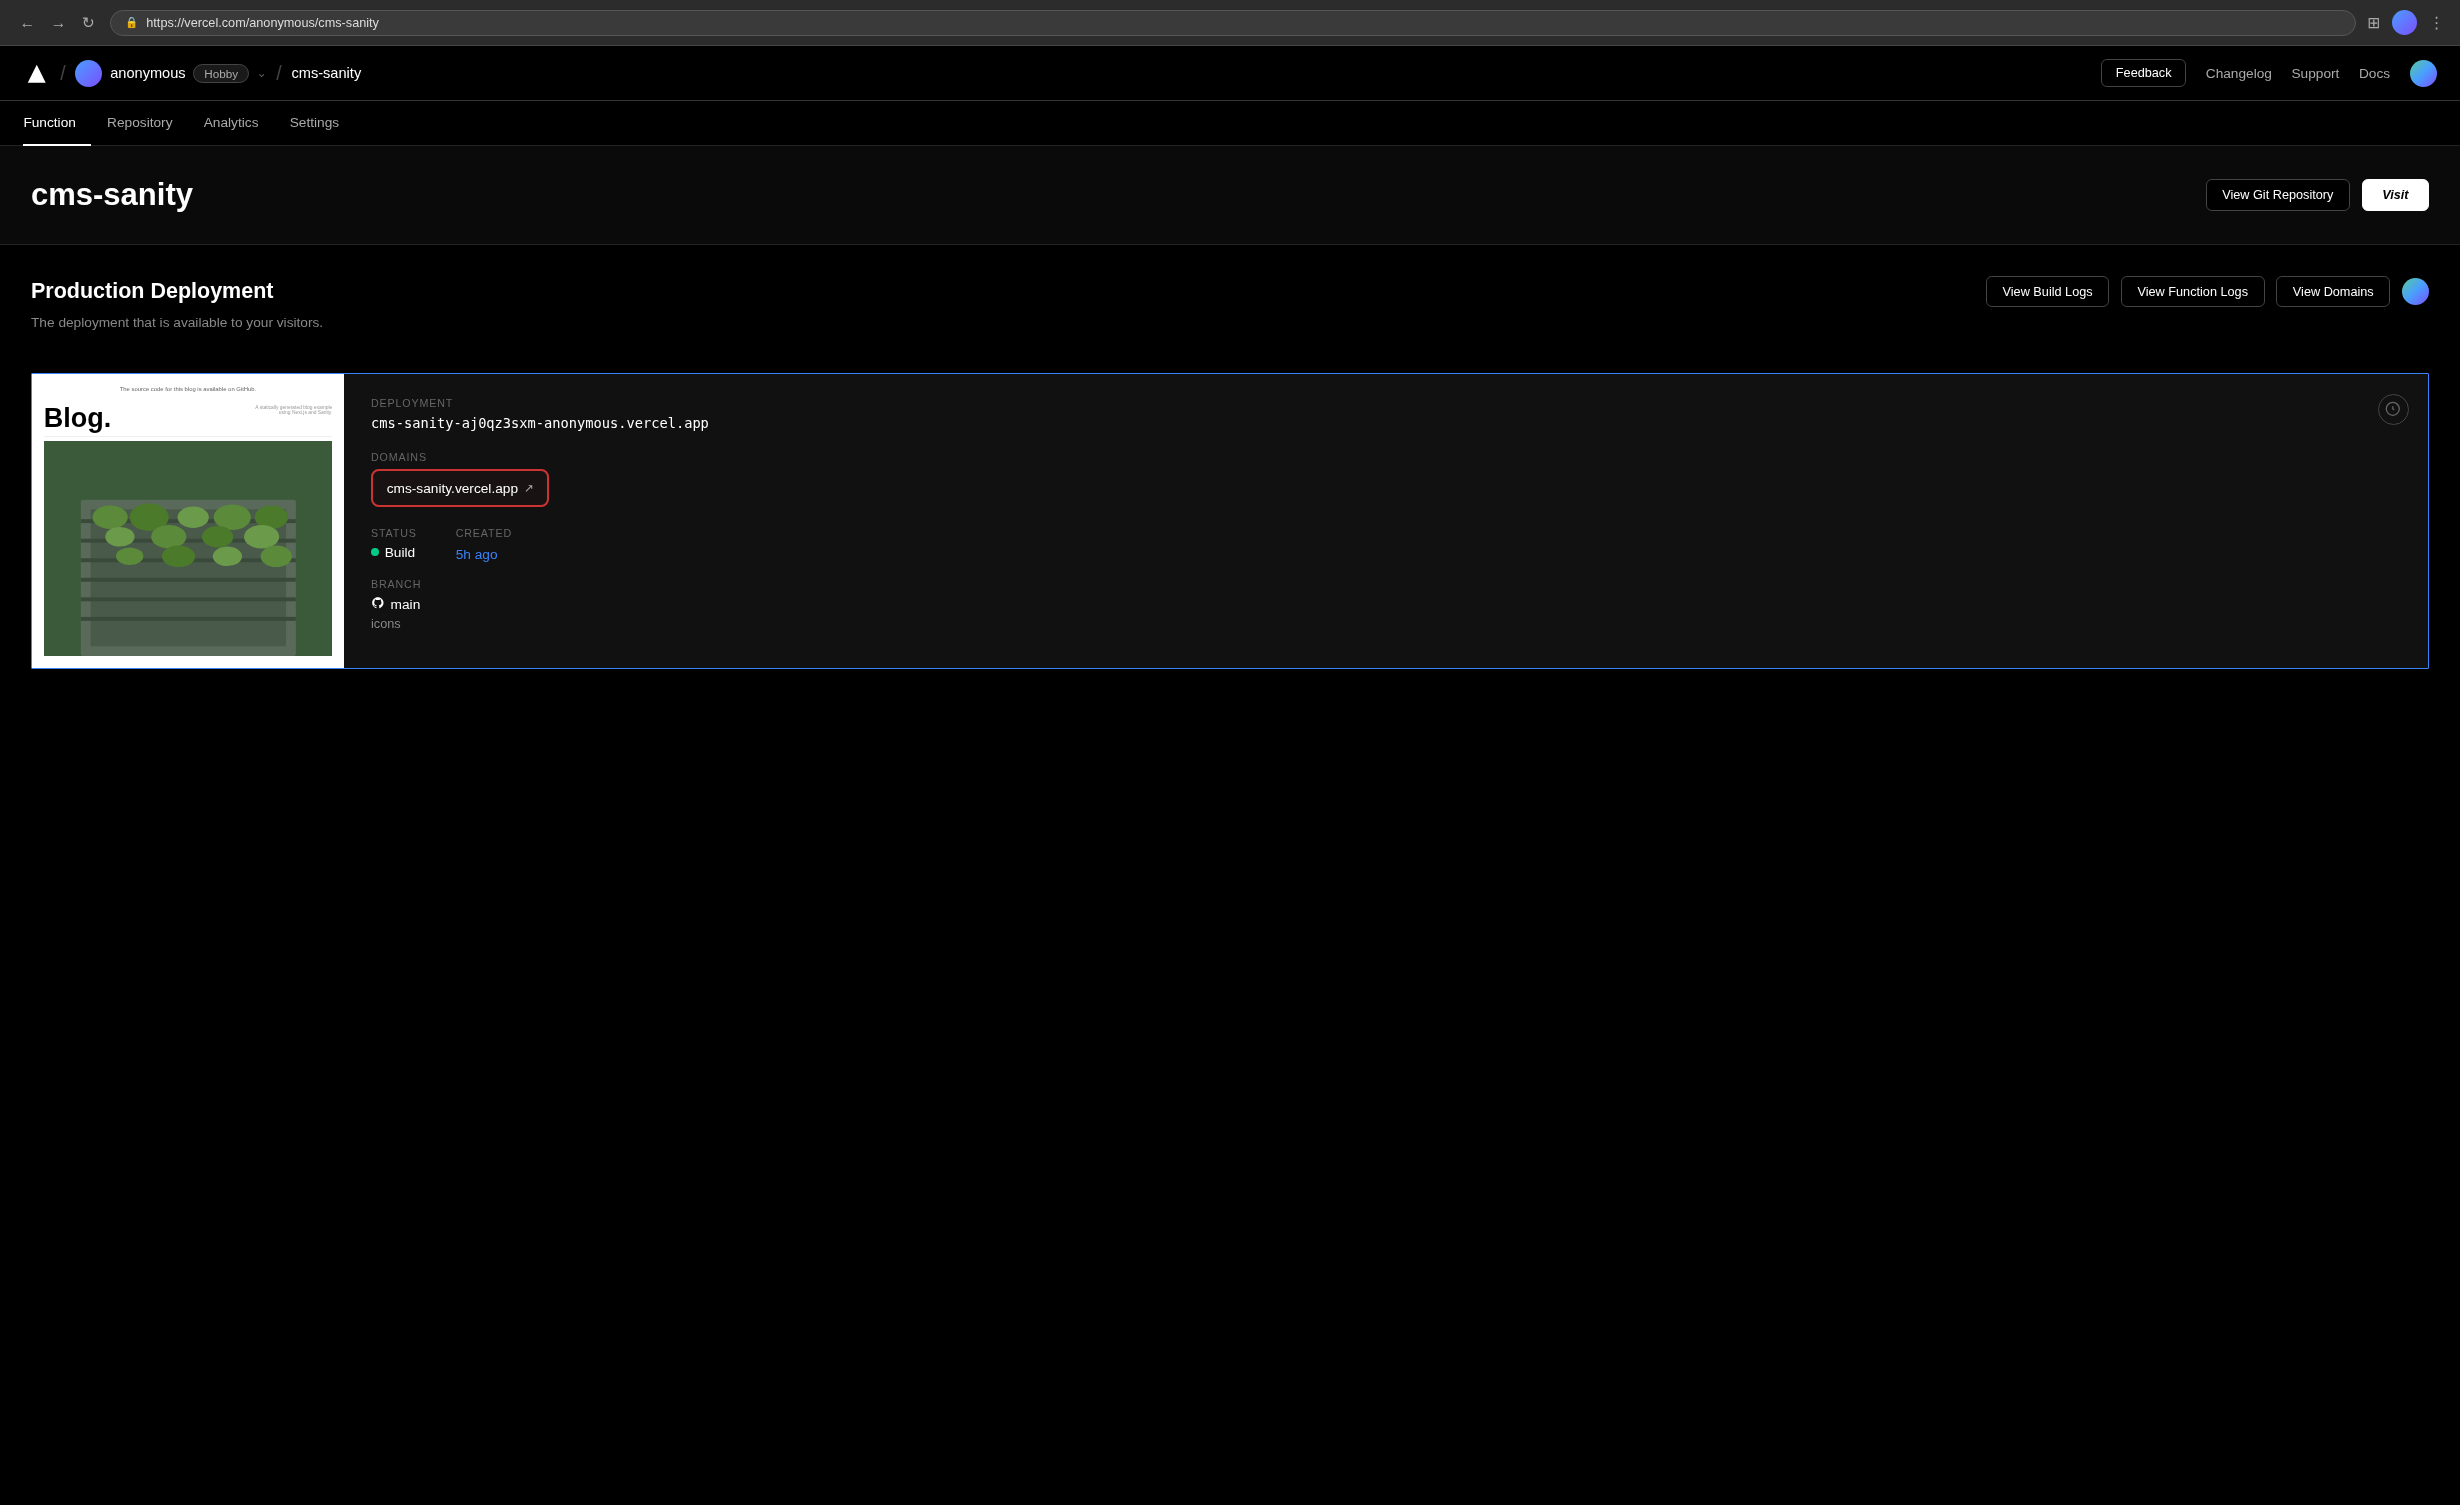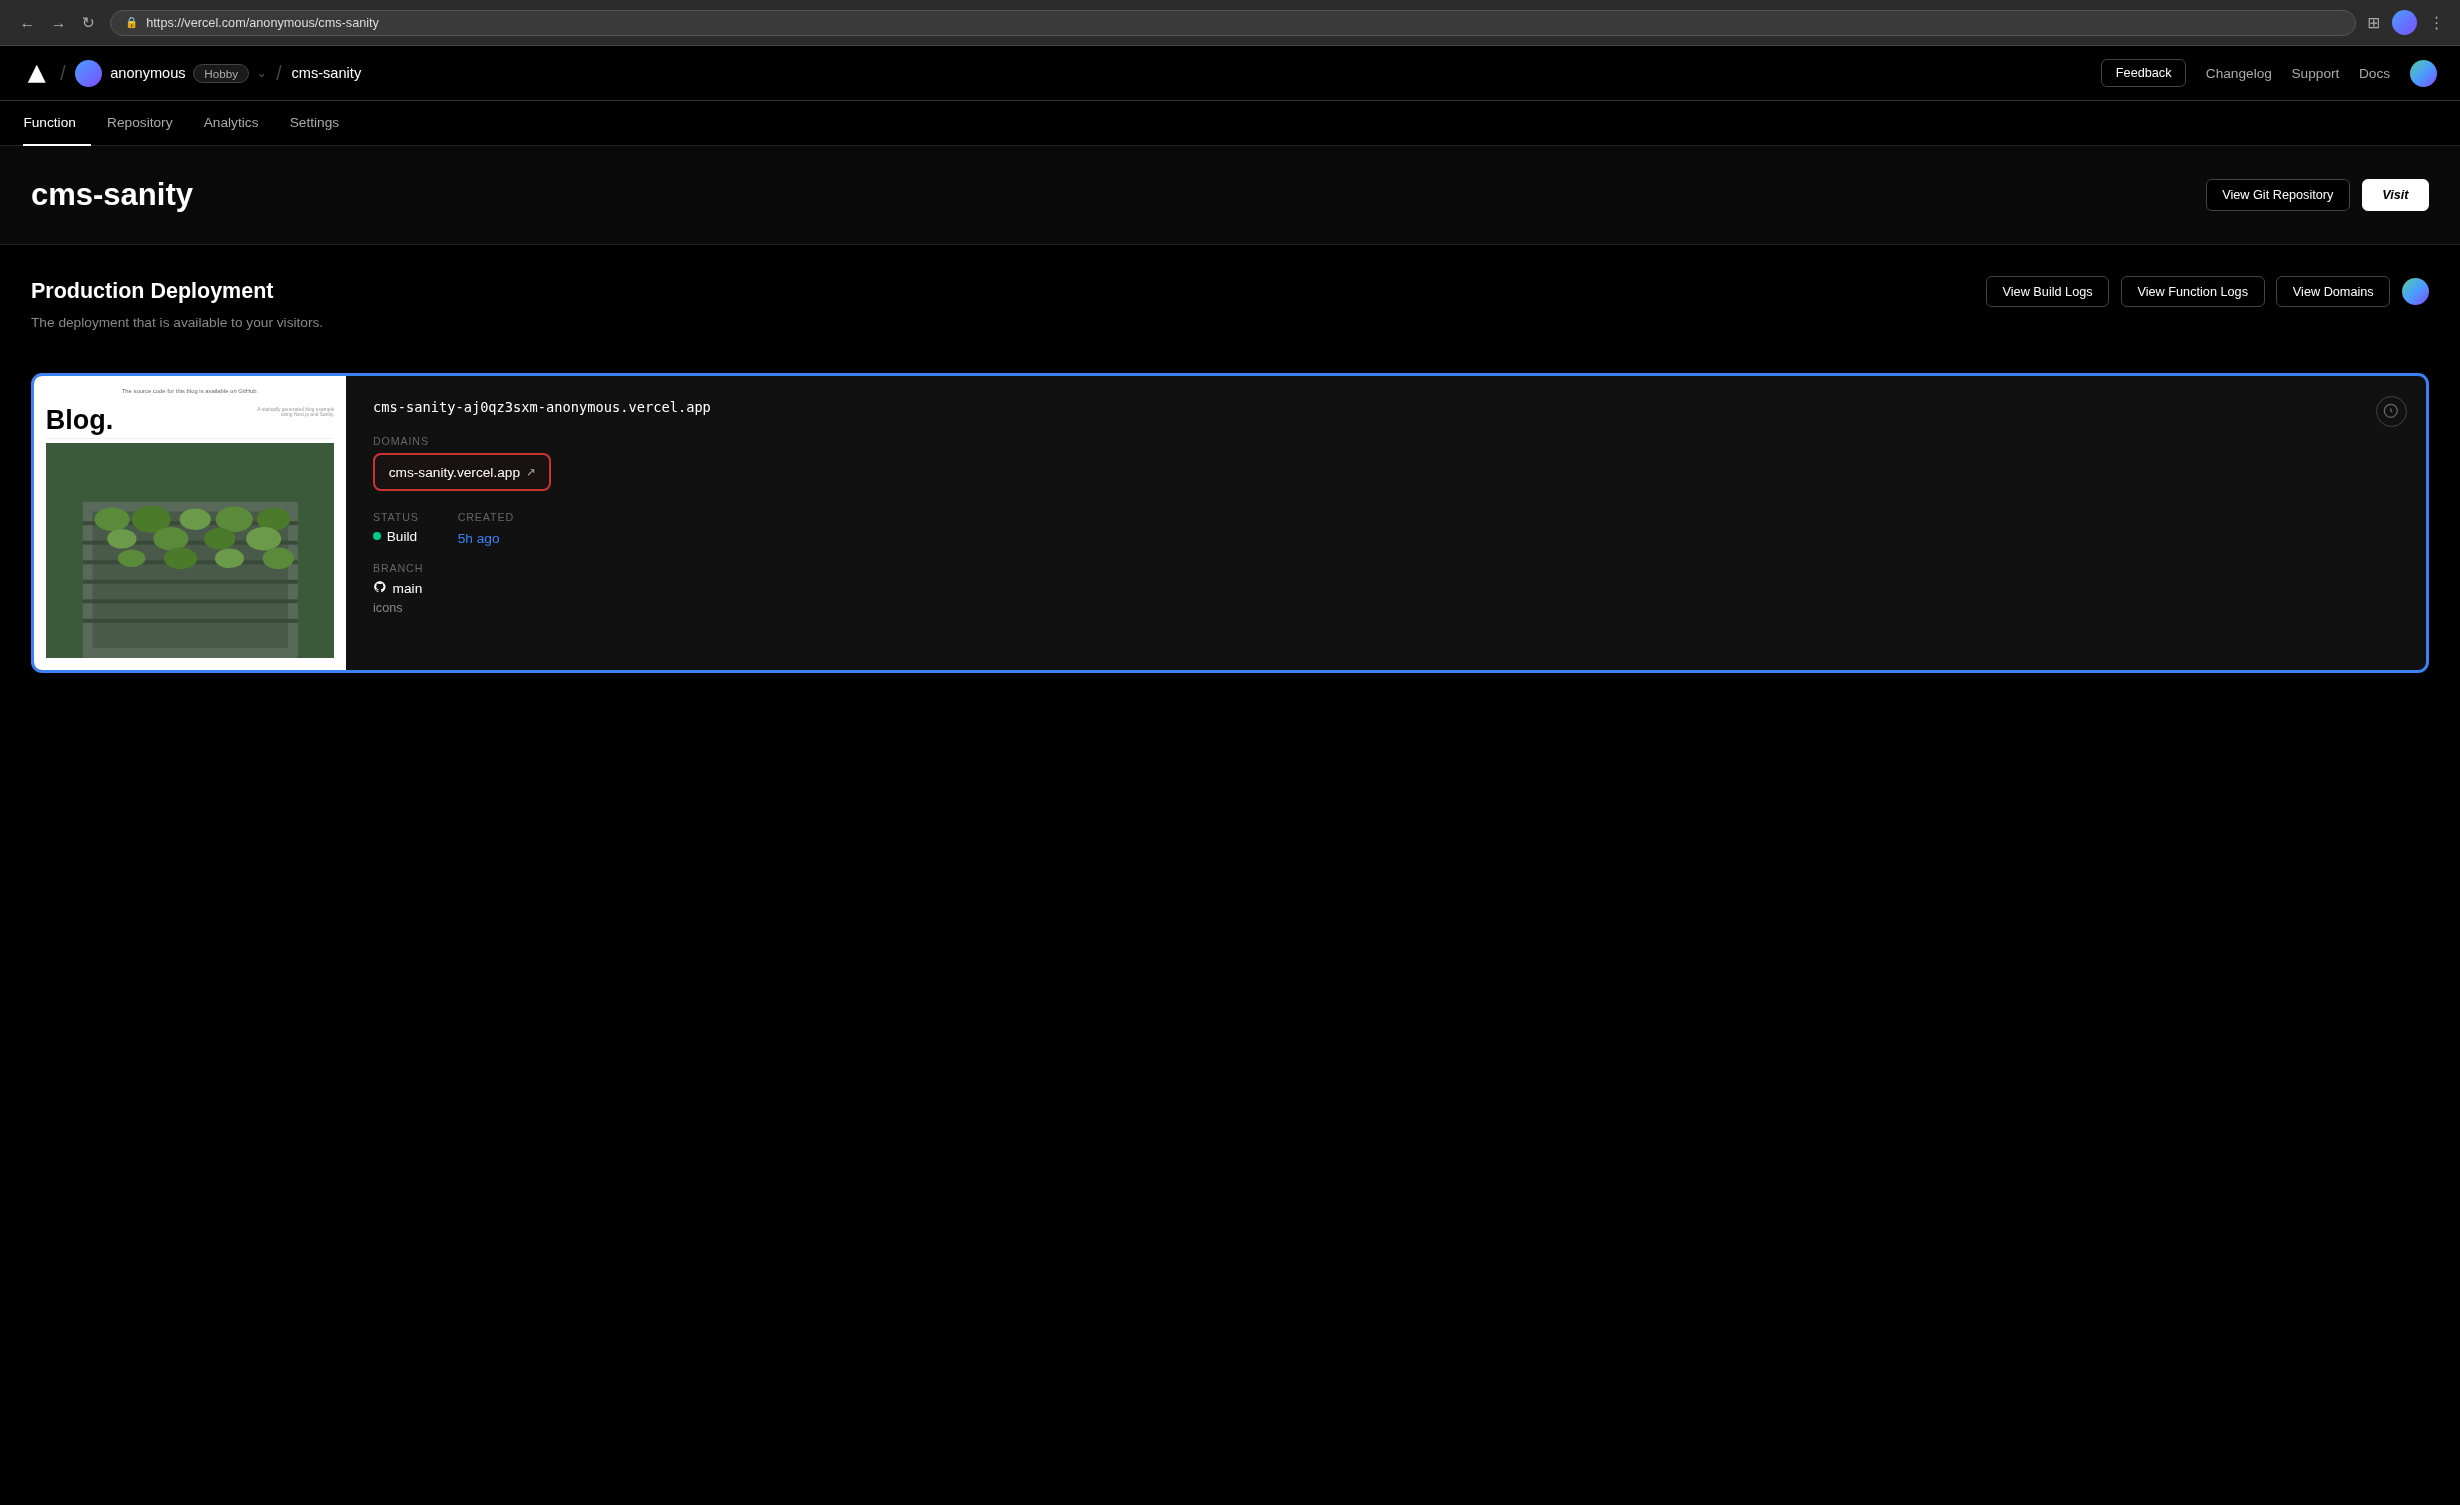--- a/index.html
+++ b/index.html
@@ -245,22 +245,22 @@
     }
     .production-description {
       color: #888;
       font-size: 13.7px;
       margin-bottom: 23.4px;
     }
 
     
     .deployment-card {
       background: #111;
-      border: 3px solid #3b82f6;
-      border-radius: 11px;
+      border: 1px solid #3b82f6;
+      border-radius: 1px;
       margin: 0 31px 31px;
       display: flex;
       overflow: hidden;
     }
     .deployment-preview {
       width: 312px;
       min-width: 312px;
       background: #fff;
       position: relative;
     }
@@ -523,20 +523,21 @@
             <ellipse cx="140" cy="118" rx="17" ry="11" fill="#4a7a2a"></ellipse>
             <ellipse cx="190" cy="118" rx="15" ry="10" fill="#6a9a4a"></ellipse>
             <ellipse cx="240" cy="118" rx="16" ry="11" fill="#5a8a3a"></ellipse>
           </svg>
         </div>
       </div>
     </div>
 
     <div class="deployment-info">
       <div>
+        <div class="info-label">DEPLOYMENT</div>
         <div class="deployment-url">cms-sanity-aj0qz3sxm-anonymous.vercel.app</div>
       </div>
 
       <div>
         <div class="info-label">DOMAINS</div>
         <div class="domains-box">
           <a class="domain-link">
             <span>cms-sanity.vercel.app</span>
             <span class="external-link-icon">↗</span>
           </a>

